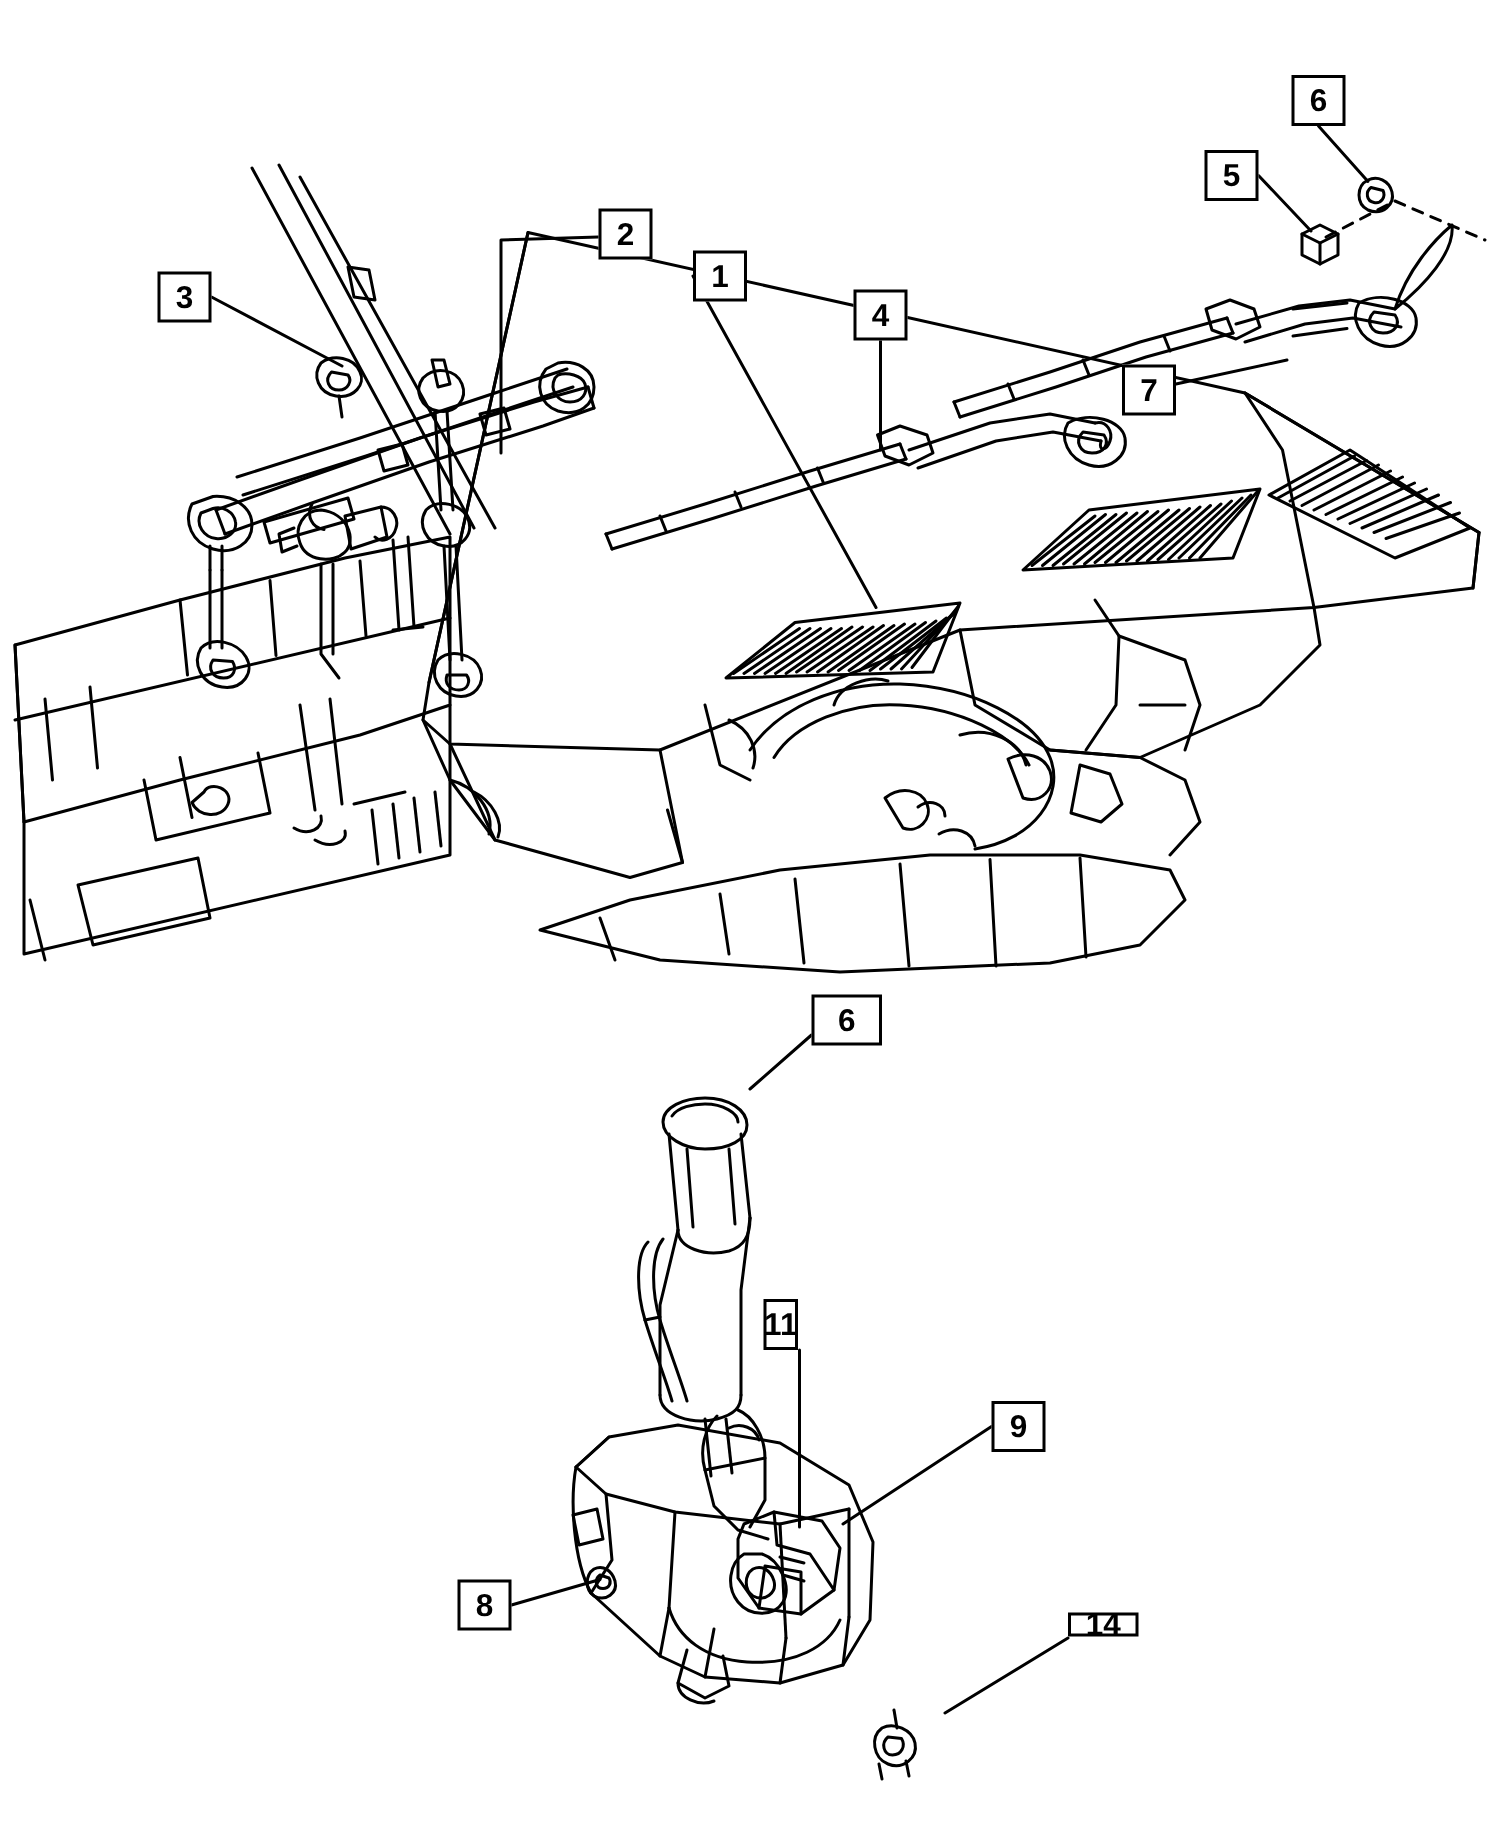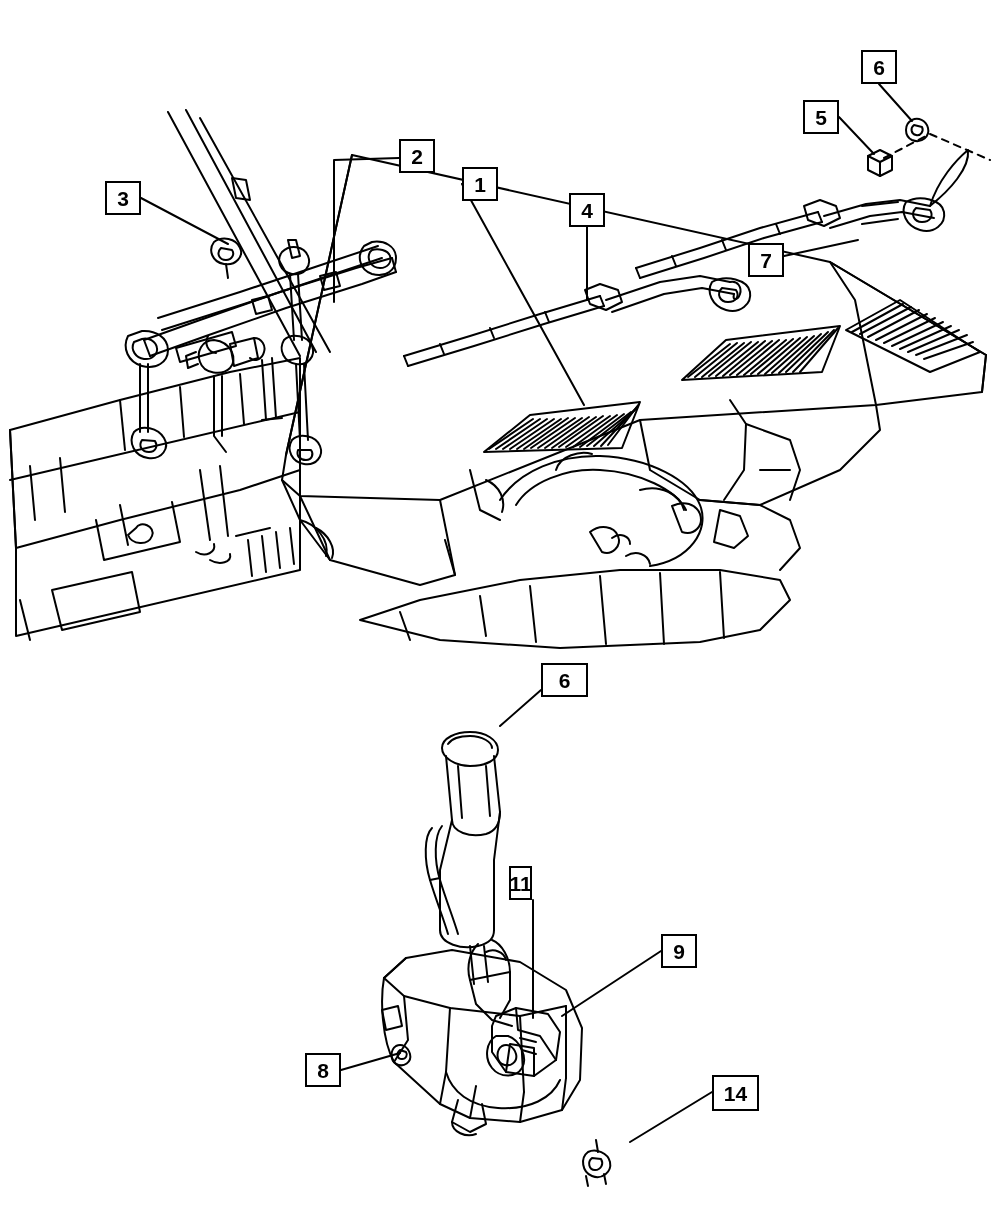--- a/index.html
+++ b/index.html
@@ -388,15 +388,15 @@
   <div class="callout" style="left:748px; top:243px; width:36px; height:34px;">7</div>
 
   <div class="callout wide" style="left:541px; top:663px; width:47px; height:34px;">6</div>
 
   <div class="callout wide" style="left:509px; top:866px; width:23px; height:34px;">11</div>
 
   <div class="callout" style="left:661px; top:934px; width:36px; height:34px;">9</div>
 
   <div class="callout" style="left:305px; top:1053px; width:36px; height:34px;">8</div>
 
-  <div class="callout wide" style="left:712px; top:1075px; width:47px; height:36px;">14</div>
+  <div class="callout wide" style="left:712px; top:1075px; width:47px; height:16px;">14</div>
 
 </div>
 
 </body></html>

